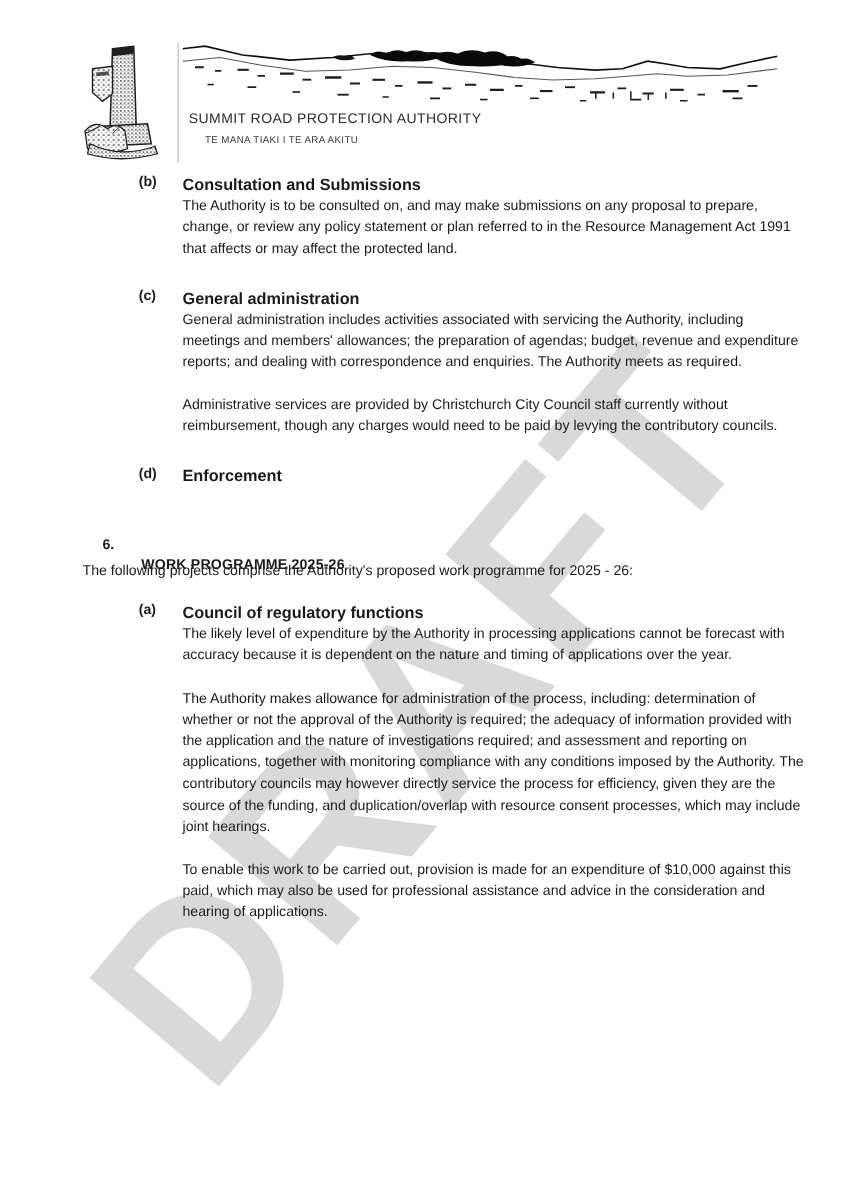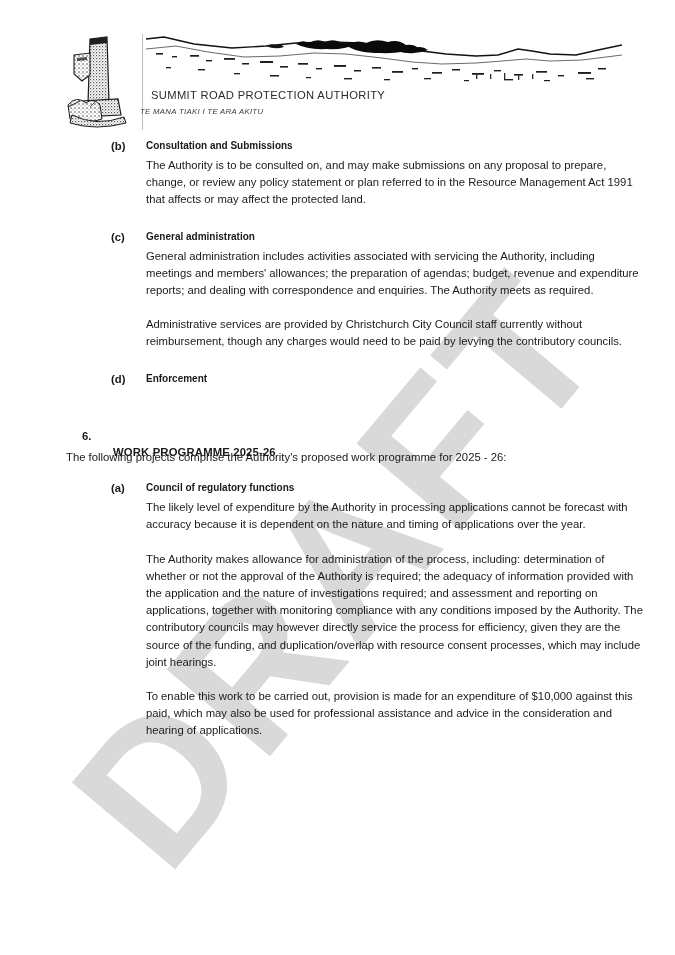--- a/index.html
+++ b/index.html
@@ -70,27 +70,26 @@
     position: absolute;
     left: 151px;
     top: 89px;
     font-size: 11.2px;
     letter-spacing: 0.35px;
     color: #2b2b2b;
     white-space: nowrap;
   }
   .org-tagline {
     position: absolute;
-    left: 140px;
+    left: 164px;
     top: 107px;
     font-size: 7.8px;
     letter-spacing: 0.3px;
     color: #3a3a3a;
     white-space: nowrap;
-    font-style: italic;
   }
 
   
   .doc-body {
     position: absolute;
     left: 0;
     top: 140px;
     width: 675px;
     z-index: 1;
   }
@@ -110,21 +109,21 @@
     left: 111px;
     top: 0;
     font-size: 11.3px;
     font-weight: 700;
     color: #1a1a1a;
   }
   .clause-title {
     position: absolute;
     left: 146px;
     top: 0;
-    font-size: 10px;
+    font-size: 13px;
     font-weight: 700;
     color: #1a1a1a;
   }
   .clause-body {
     margin: 0;
     padding: 0 32px 0 146px;
     font-size: 11.3px;
     line-height: 17.2px;
     color: #1a1a1a;
     text-align: left;

